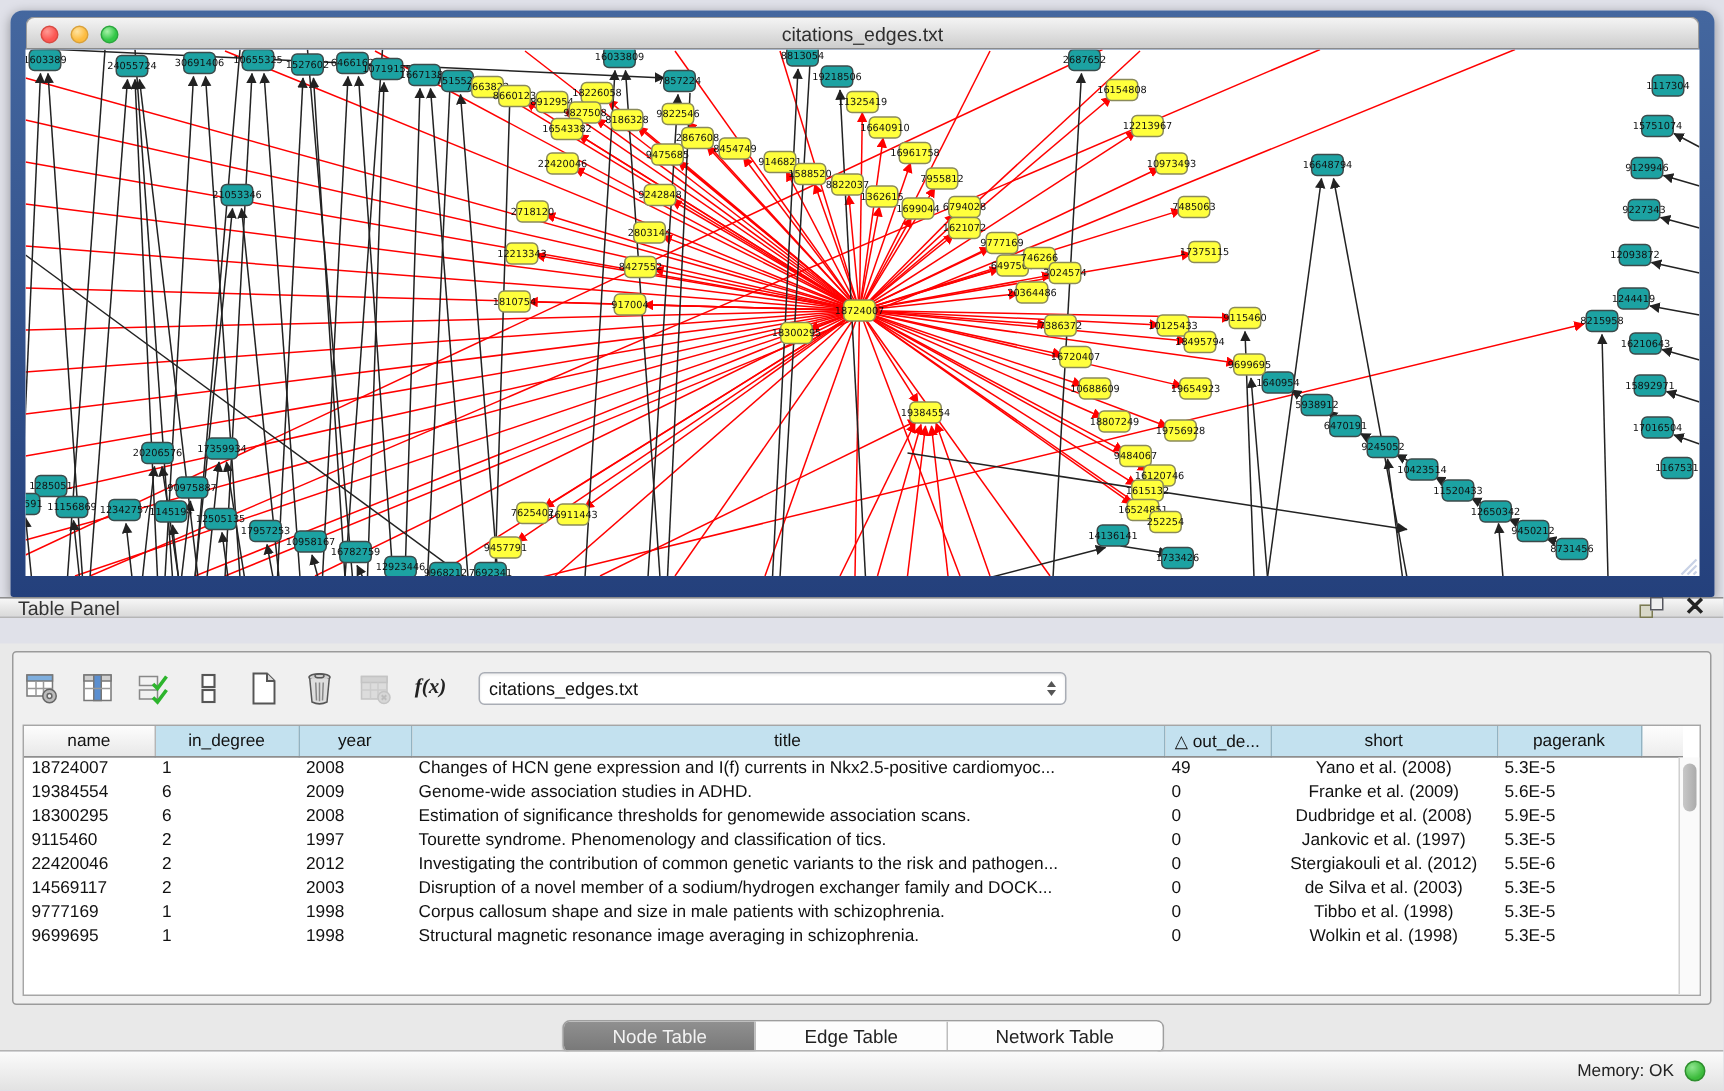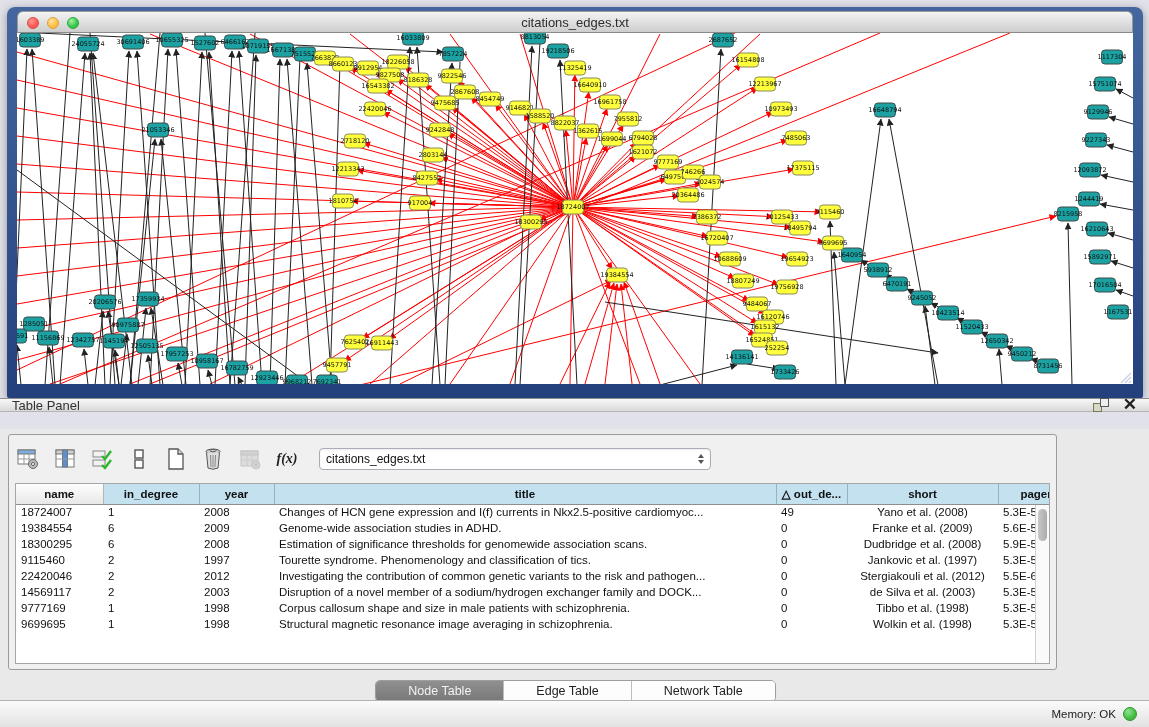--- a/index.html
+++ b/index.html
@@ -29,36 +29,36 @@
     background:linear-gradient(#f7f7f7,#d9d9d9); border-top:1px solid #8e8e8e;
     border-bottom:1px solid #b5b5b5; display:flex; align-items:center; padding:0 12px; }
   .panel-title { font-size:13px; color:#333; }
   .panel-header .spacer { flex:1; }
   .float-icon { width:16px; height:14px; position:relative; margin-right:14px; cursor:pointer; }
   .float-icon .sq1 { position:absolute; left:0; bottom:0; width:9px; height:9px; border:1.5px solid #7a7a52; background:#d8d8c8; }
   .float-icon .sq2 { position:absolute; right:0; top:0; width:9px; height:9px; border:1.5px solid #55565e; background:#eee; }
   .close-x { font-size:17px; font-weight:bold; color:#222; line-height:14px; cursor:pointer; }
 
   .panel-body { position:absolute; left:0; top:429px; width:1149px; height:271px; background:#e9e9e9; }
-  .tool-container { position:absolute; left:8px; top:5px; width:1049px; height:236px;
+  .tool-container { position:absolute; left:8px; top:5px; width:1133px; height:236px;
     background:#f0f0f0; border:1px solid #9b9b9b; border-radius:3px; }
   .toolbar { position:absolute; left:6px; top:6px; height:36px; display:flex; align-items:center; gap:11px; }
   .tbtn { width:26px; height:26px; display:flex; align-items:center; justify-content:center; cursor:pointer; }
   .fx { font-family:"Liberation Serif", serif; font-style:italic; font-weight:bold; font-size:14px; color:#222; }
   .combo { margin-left:8px; width:392px; height:22px; background:#fff; border:1px solid #a9adb5;
     border-radius:4px; display:flex; align-items:center; padding:0 6px; box-shadow:inset 0 1px 2px rgba(0,0,0,.08); }
   .combo-text { flex:1; font-size:12px; color:#111; }
   .stepper { display:flex; flex-direction:column; gap:2px; align-items:center; }
   .stepper .up   { width:0; height:0; border-left:3.5px solid transparent; border-right:3.5px solid transparent; border-bottom:4.5px solid #555; }
   .stepper .down { width:0; height:0; border-left:3.5px solid transparent; border-right:3.5px solid transparent; border-top:4.5px solid #555; }
 
   .table-wrap { position:absolute; left:6px; top:48px; right:6px; bottom:5px; background:#fff;
     border:1px solid #a6a6a6; overflow:hidden; }
   table.attr { border-collapse:collapse; table-layout:fixed; font-size:11.5px; color:#111; width:1106px; }
-  table.attr th { height:20px; font-weight:bold; background:#c3e1ef;
+  table.attr th { height:20px; font-weight:normal; background:#c3e1ef;
     border-right:1px solid #93b3c2; border-bottom:1px solid #8e8e8e; overflow:hidden; white-space:nowrap; }
   table.attr th.plain { background:linear-gradient(#fdfdfd,#e8e8e8); border-right:1px solid #b5b5b5; }
   table.attr th.filler { background:linear-gradient(#fdfdfd,#ededed); border-right:none; }
   table.attr td { height:16px; padding:0 5px; overflow:hidden; white-space:nowrap; text-overflow:ellipsis; }
   table.attr td.center { text-align:center; }
   .vscroll { position:absolute; top:21px; right:0; bottom:0; width:14px; background:#fafafa; border-left:1px solid #d0d0d0; }
   .vthumb { position:absolute; left:2px; top:4px; width:9px; height:32px; background:linear-gradient(90deg,#c8c8c8,#ababab); border-radius:5px; }
 
   .footer-tabs { position:absolute; left:0; top:245px; width:1133px; display:flex; justify-content:center; }
   .seg { display:flex; border:1px solid #9e9e9e; border-radius:5px; overflow:hidden; background:#fff;

